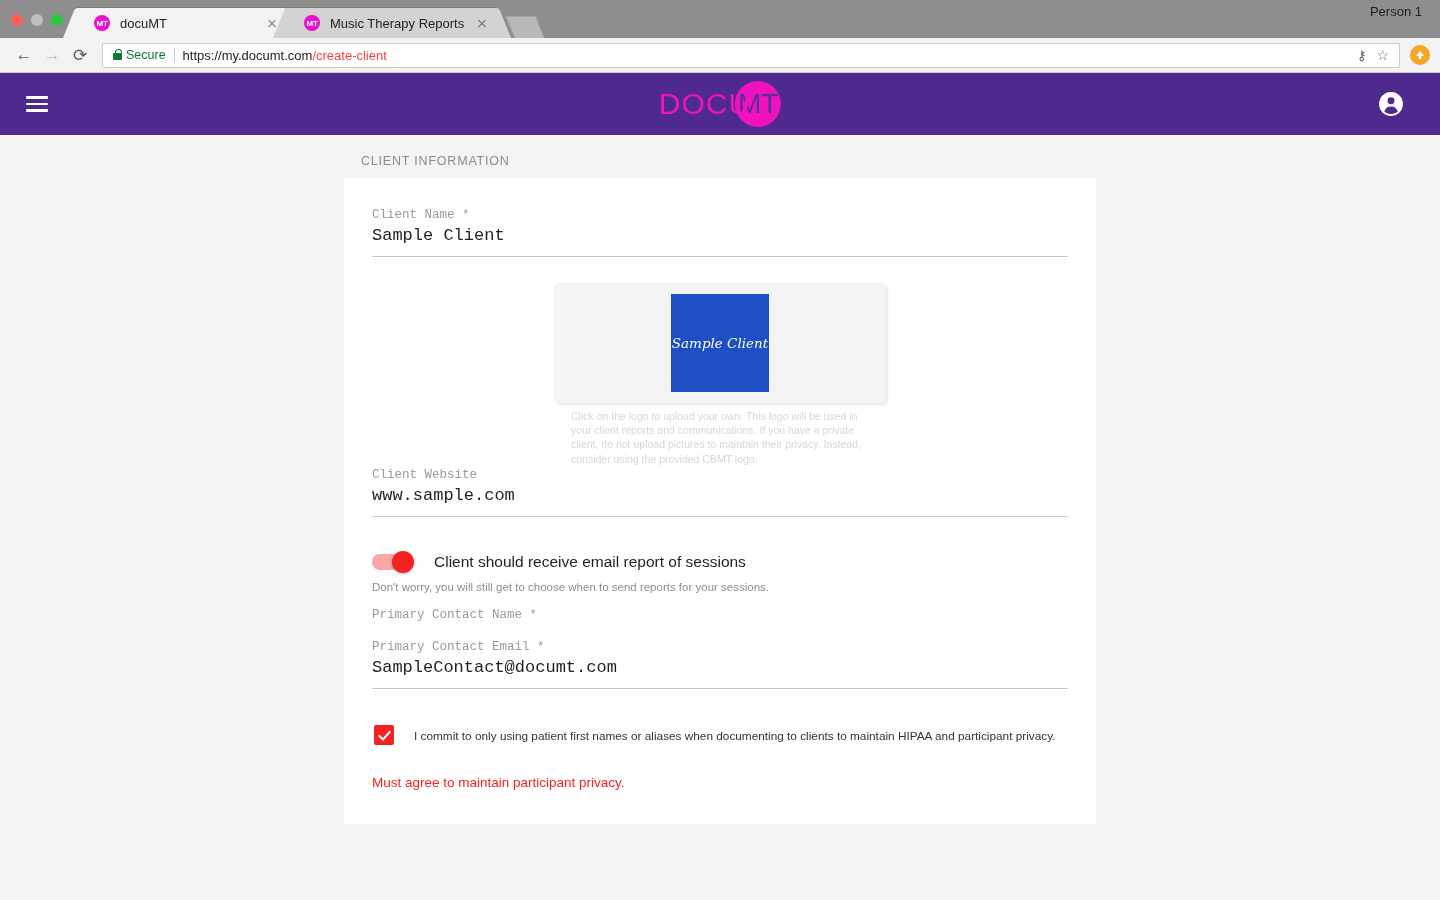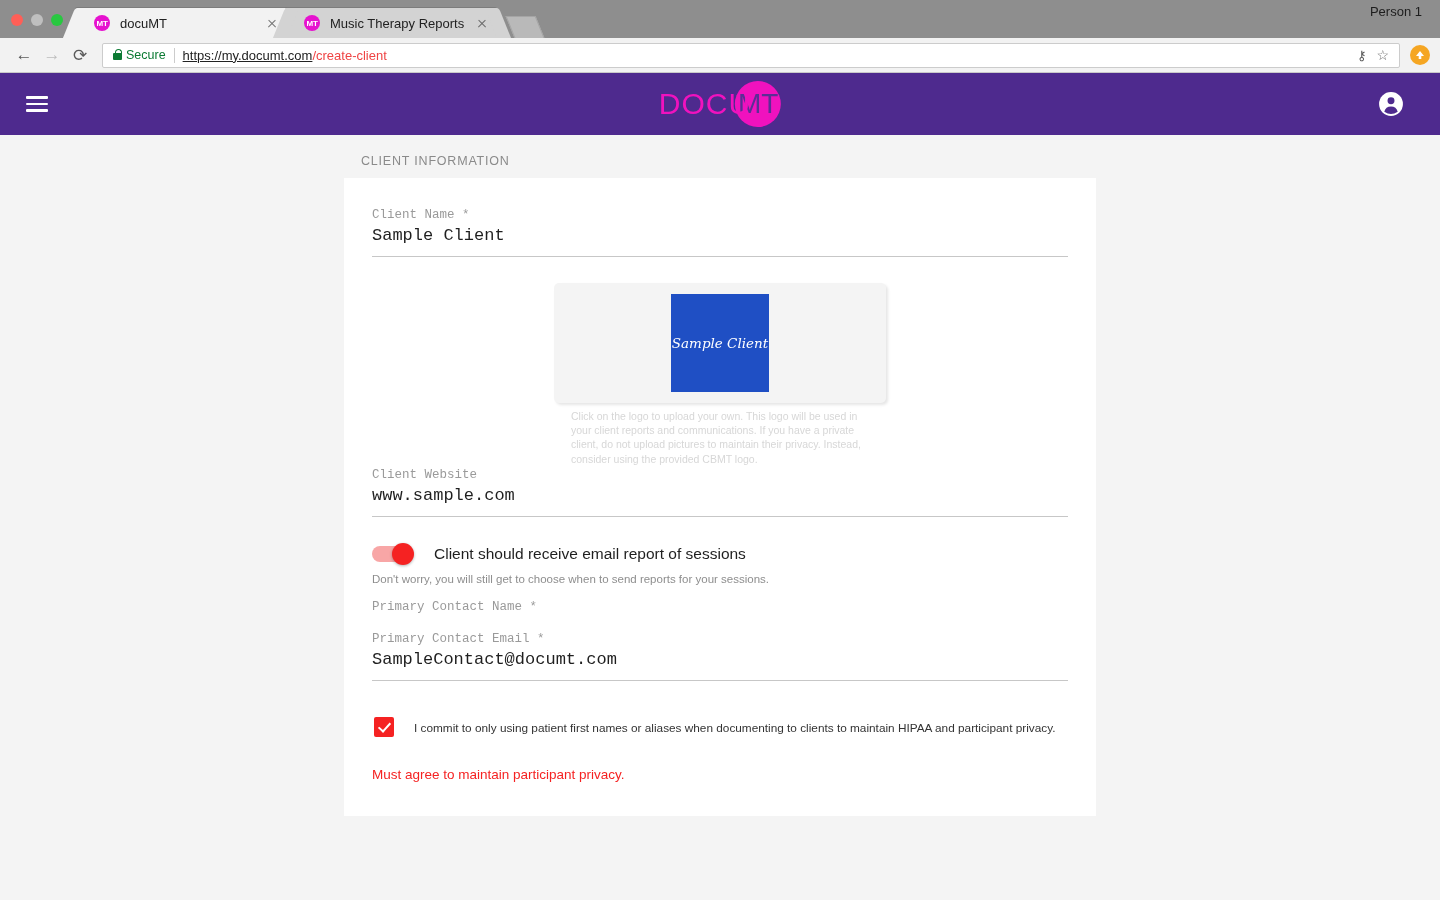--- a/index.html
+++ b/index.html
@@ -146,21 +146,21 @@
     position: absolute;
     left: 2px; top: -4px;
     width: 5px; height: 5px;
     border: 1.5px solid #0b7a33;
     border-bottom: none;
     border-top-left-radius: 4px;
     border-top-right-radius: 4px;
   }
   .secure-text { color: #0b7a33; font-size: 12.5px; }
   .omni-divider { width: 1px; height: 15px; background: #ccc; margin: 0 8px; }
-  .url-domain { color: #222; text-decoration: underline; }
+  .url-domain { color: #222; }
   .url-path { color: #ef4444; }
   .omni-right { margin-left: auto; display: flex; align-items: center; gap: 10px; padding-right: 4px; }
   .key-icon { color: #555; font-size: 13px; }
   .star-icon { color: #6a6a6a; font-size: 14px; }
   .profile-avatar {
     width: 20px; height: 20px; border-radius: 50%;
     background: #f5a623;
     display: flex; align-items: center; justify-content: center;
     flex: 0 0 auto;
     margin-left: 4px;
@@ -293,21 +293,21 @@
     font-size: 10.5px;
     line-height: 1.35;
     color: #d7d7d7;
   }
 
   .website-field { margin-top: 2px; }
 
   .toggle-row {
     display: flex;
     align-items: center;
-    margin-top: 28px;
+    margin-top: 36px;
     text-align: right;
   }
   .toggle {
     width: 40px;
     height: 16px;
     border-radius: 10px;
     background: #f8a6a6;
     position: relative;
     flex: 0 0 auto;
   }

